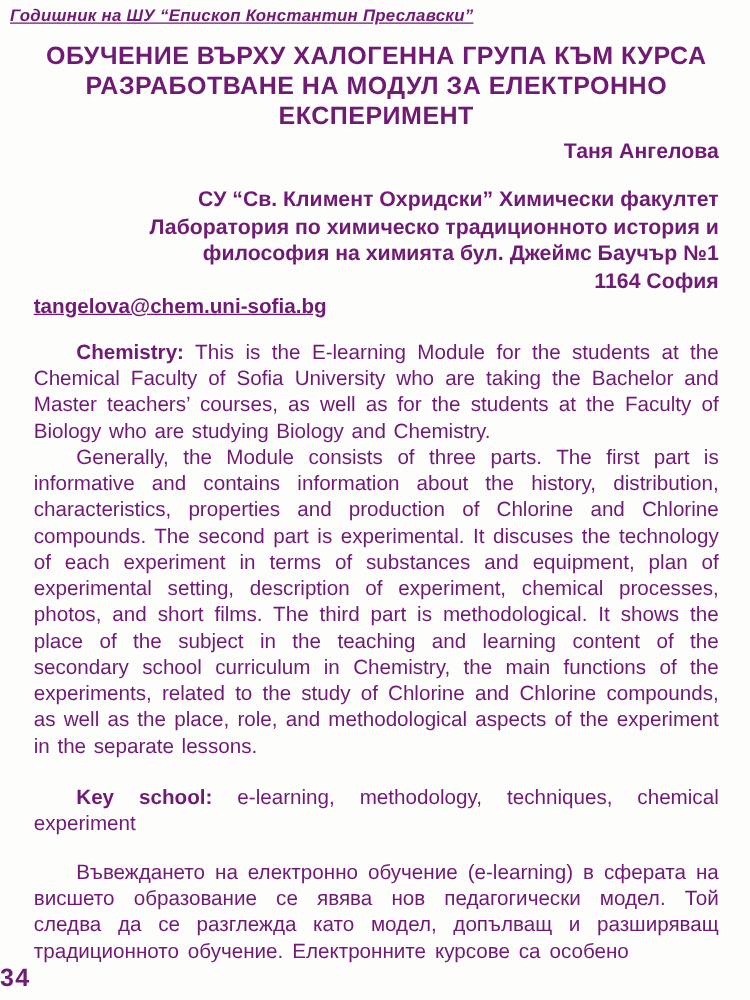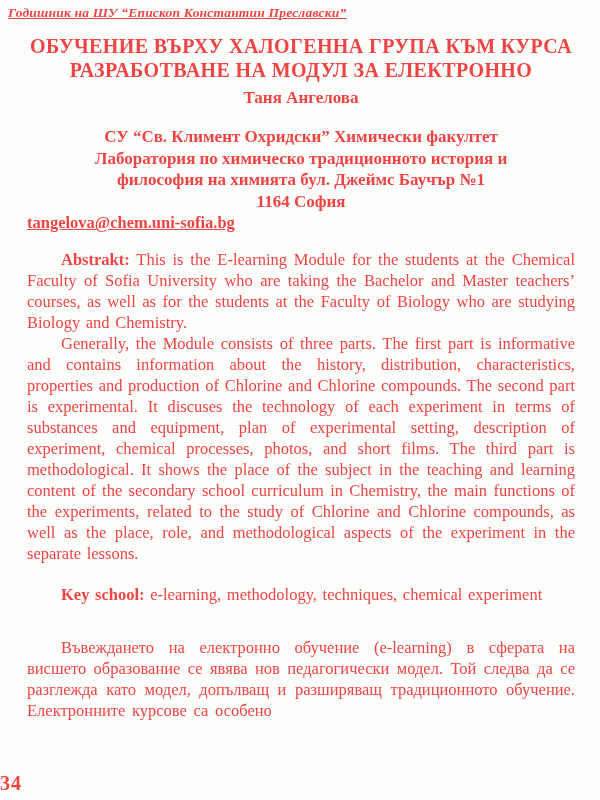--- a/index.html
+++ b/index.html
@@ -8,22 +8,22 @@
     padding: 0;
     background: #e9e9e7;
   }
   .page {
     position: relative;
     width: 600px;
     height: 800px;
     margin: 0 auto;
     box-sizing: border-box;
     background: #fdfdfb;
-    color: #ef4444;
-    font-family: Liberation Serif, serif;
+    color: #701a75;
+    font-family: Liberation Sans, sans-serif;
     padding: 5px 25px 4px 27px;
     overflow: hidden;
   }
   
   .journal-header {
     font-size: 13.5px;
     font-weight: bold;
     font-style: italic;
     text-decoration: underline;
     margin-left: -19px;
@@ -34,28 +34,28 @@
   .article-title {
     margin-top: 13px;
     text-align: center;
     font-weight: bold;
     font-size: 20px;
     line-height: 24px;
     letter-spacing: 0.4px;
   }
   .author-name {
     margin-top: 5px;
-    text-align: center;
+    text-align: right;
     font-weight: bold;
     font-size: 17px;
     line-height: 22px;
   }
   .affiliation {
     margin-top: 17px;
-    text-align: center;
+    text-align: right;
     font-weight: bold;
     font-size: 17px;
     line-height: 21.5px;
   }
   .email-address {
     text-align: left;
     font-weight: bold;
     font-size: 16.5px;
     line-height: 21px;
     text-decoration: underline;
@@ -64,21 +64,21 @@
   .para {
     margin: 0;
     font-size: 16.5px;
     line-height: 21px;
     text-align: justify;
     text-indent: 34px;
     word-spacing: 1.5px;
   }
   .para-abstract   { margin-top: 16px; }
   .para-keywords   { margin-top: 20px; }
-  .para-bulgarian  { margin-top: 32px; word-spacing: 2.5px; }
+  .para-bulgarian  { margin-top: 18px; word-spacing: 2.5px; }
   .lead-label { font-weight: bold; }
   .page-number {
     position: absolute;
     bottom: 5px;
     left: 0;
     width: 100%;
     font-size: 20px;
     font-weight: 600;
     letter-spacing: 1px;
   }
@@ -86,35 +86,36 @@
 </head>
 <body>
 
 <div class="page">
 
   <div class="journal-header">Годишник на ШУ “Епископ Константин Преславски”</div>
 
   <div class="article-title">
     <div>ОБУЧЕНИЕ ВЪРХУ ХАЛОГЕННА ГРУПА КЪМ КУРСА</div>
     <div>РАЗРАБОТВАНЕ НА МОДУЛ ЗА ЕЛЕКТРОННО</div>
+    <div>ЕКСПЕРИМЕНТ</div>
   </div>
 
   <div class="author-name">Таня Ангелова</div>
 
   <div class="affiliation">
     <div>СУ “Св. Климент Охридски” Химически факултет</div>
     <div>Лаборатория по химическо традиционното история и</div>
     <div>философия на химията бул. Джеймс Баучър №1</div>
     <div>1164 София</div>
   </div>
 
   <div class="email-address">tangelova@chem.uni-sofia.bg</div>
 
   <p class="para para-abstract">
-    <span class="lead-label">Abstrakt:</span>
+    <span class="lead-label">Chemistry:</span>
     <span>This is the E-learning Module for the students at the Chemical Faculty of Sofia University who are taking the Bachelor and Master teachers’ courses, as well as for the students at the Faculty of Biology who are studying Biology and Chemistry.</span>
   </p>
 
   <p class="para">Generally, the Module consists of three parts. The first part is informative and contains information about the history, distribution, characteristics, properties and production of Chlorine and Chlorine compounds. The second part is experimental. It discuses the technology of each experiment in terms of substances and equipment, plan of experimental setting, description of experiment, chemical processes, photos, and short films. The third part is methodological. It shows the place of the subject in the teaching and learning content of the secondary school curriculum in Chemistry, the main functions of the experiments, related to the study of Chlorine and Chlorine compounds, as well as the place, role, and methodological aspects of the experiment in the separate lessons.</p>
 
   <p class="para para-keywords">
     <span class="lead-label">Key school:</span>
     <span>e-learning, methodology, techniques, chemical experiment</span>
   </p>
 

